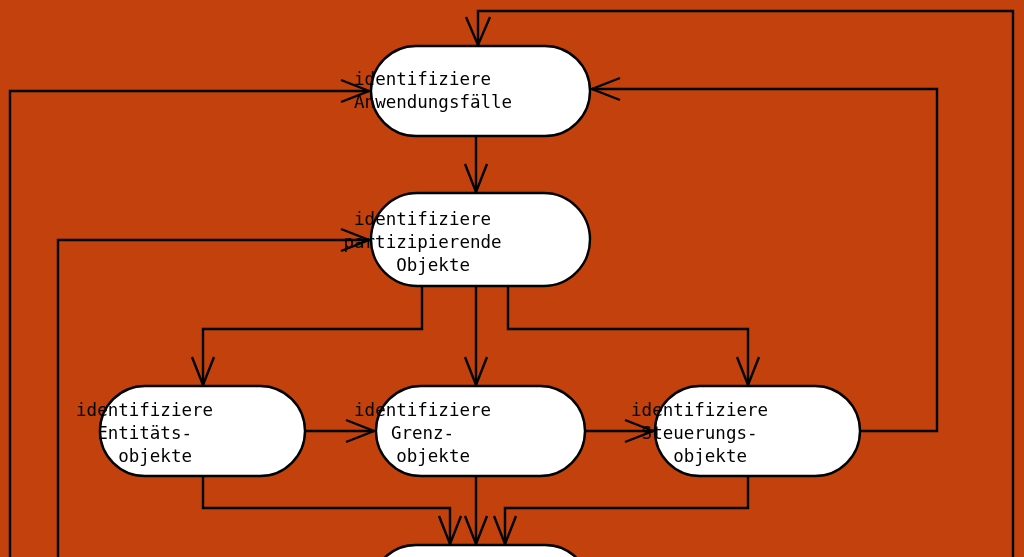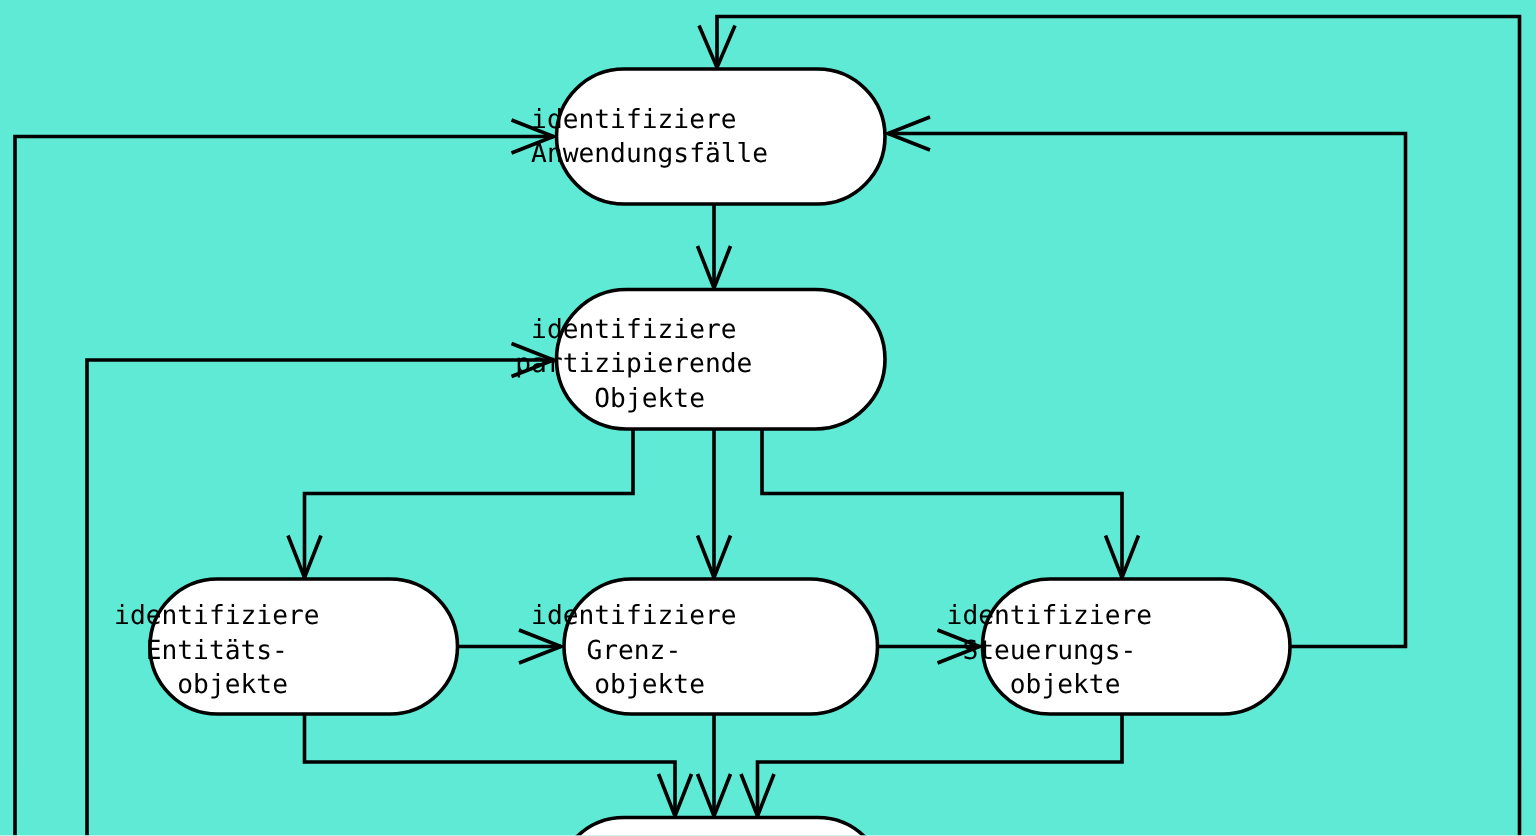--- a/index.html
+++ b/index.html
@@ -8,21 +8,21 @@
     padding: 0;
     background: #ffffff;
   }
   body {
     font-family: "DejaVu Sans Mono", "Liberation Mono", monospace;
   }
   #diagram-root {
     position: relative;
     width: 1024px;
     height: 557px;
-    background: #5eead4;
+    background: #c2410c;
     overflow: hidden;
   }
   #flow-svg {
     position: absolute;
     top: 0;
     left: 0;
     width: 1024px;
     height: 557px;
     display: block;
   }

